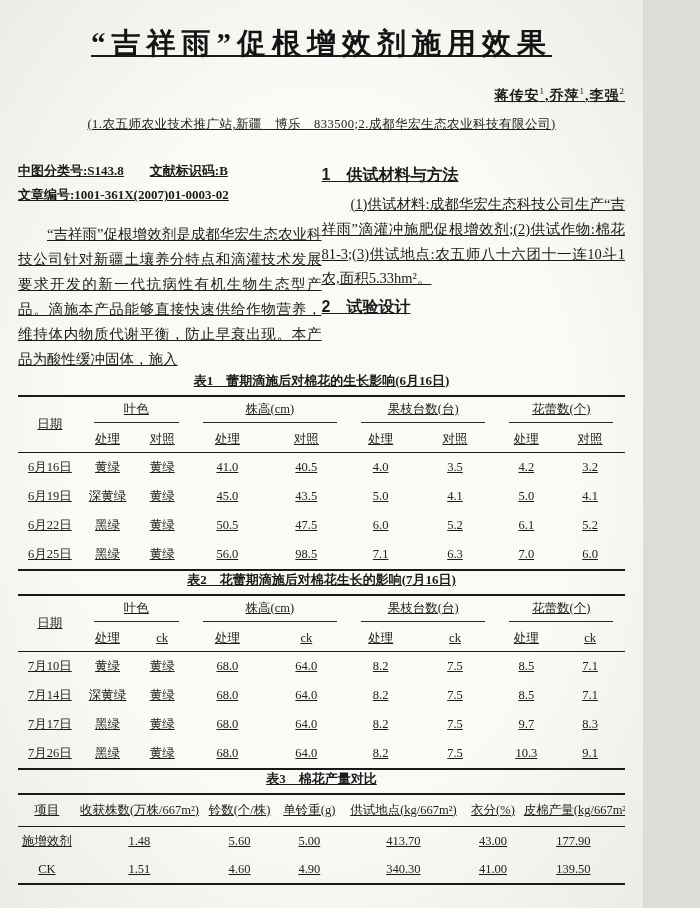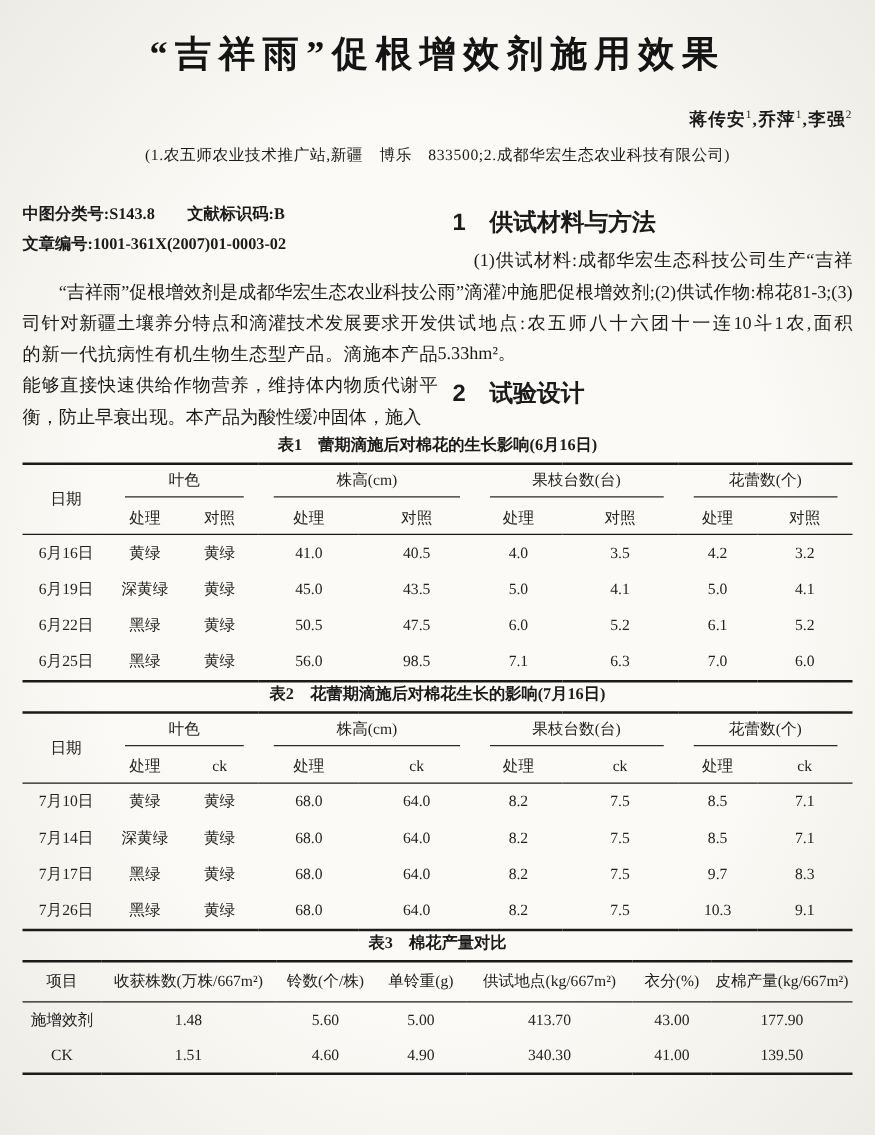--- a/index.html
+++ b/index.html
@@ -3,26 +3,27 @@
 <meta charset="utf-8">
 <style>
   html,body{margin:0;padding:0;}
   body{
     width:700px;height:908px;
     background:#dddcd8;
     font-family:"Liberation Serif","DejaVu Serif",serif;
   }
   .page{
     position:relative;
-    width:700px;height:908px;
+    width:643px;height:908px;
     box-sizing:border-box;
     padding:14px 18px 10px 18px;
     background:radial-gradient(ellipse at center,#fbfaf6 55%,#edebe5 100%);
     color:#1b1b1b;
     overflow:hidden;
+    text-decoration:underline;
   }
   
   .title{
     margin:10px 0 0 0;
     text-align:center;
     font-size:29px;
     font-weight:bold;
     letter-spacing:6px;
     color:#141414;
   }
@@ -50,22 +51,22 @@
   .meta .gap{display:inline-block;width:26px;}
   .para{
     margin:14px 0 0 0;
     font-size:14.5px;
     line-height:1.72;
     text-align:justify;
   }
   .para.indent{text-indent:2em;}
   .para.cont{margin-top:0;}
   .sec-heading{
-    margin:6px 0 6px 12px;
-    font-size:19px;
+    margin:6px 0 6px 0;
+    font-size:16px;
     font-weight:bold;
     font-family:"Liberation Sans","DejaVu Sans",sans-serif;
   }
   
   .tbl-block{margin-top:0;}
   .tbl-caption{
     text-align:center;
     font-size:13px;
     font-weight:bold;
     margin-bottom:5px;

